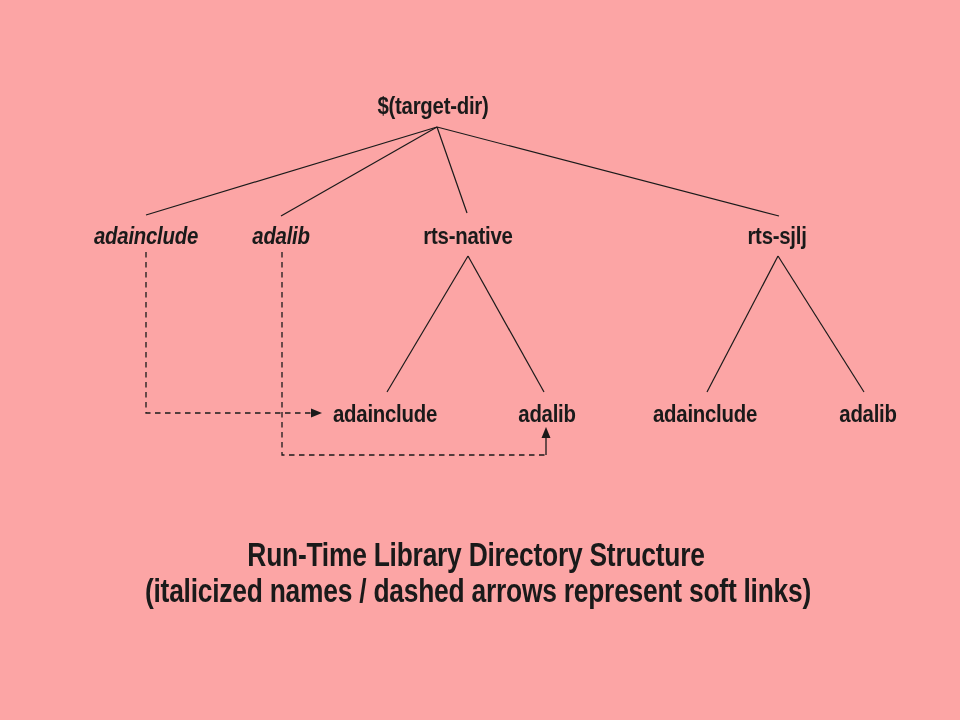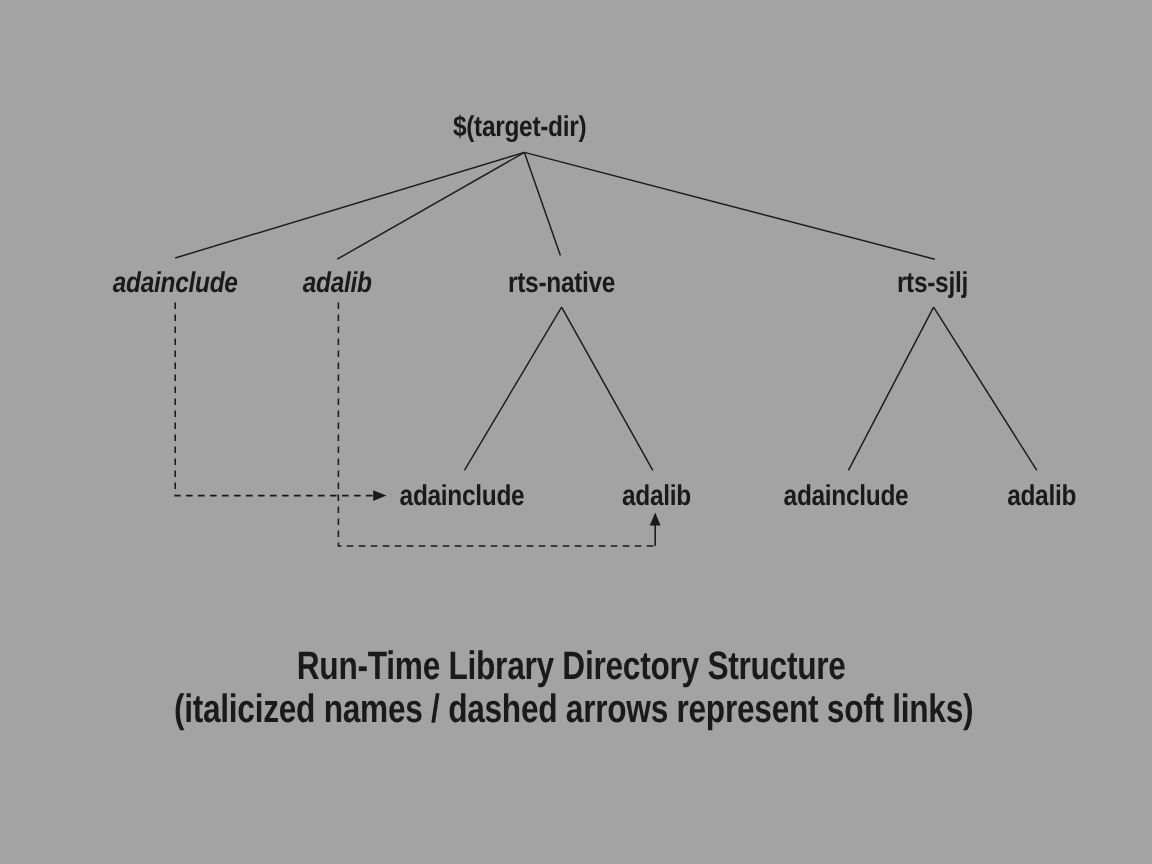--- a/index.html
+++ b/index.html
@@ -5,21 +5,21 @@
   html, body {
     margin: 0;
     padding: 0;
     background: #ffffff;
     font-family: "Liberation Sans", "DejaVu Sans", sans-serif;
   }
   .canvas {
     position: relative;
     width: 960px;
     height: 720px;
-    background: #a3a3a3;
+    background: #fca5a5;
     overflow: hidden;
   }
   .edges {
     position: absolute;
     left: 0; top: 0;
     width: 960px; height: 720px;
   }
   .node {
     position: absolute;
     transform: translateX(-50%) scaleX(0.85);

